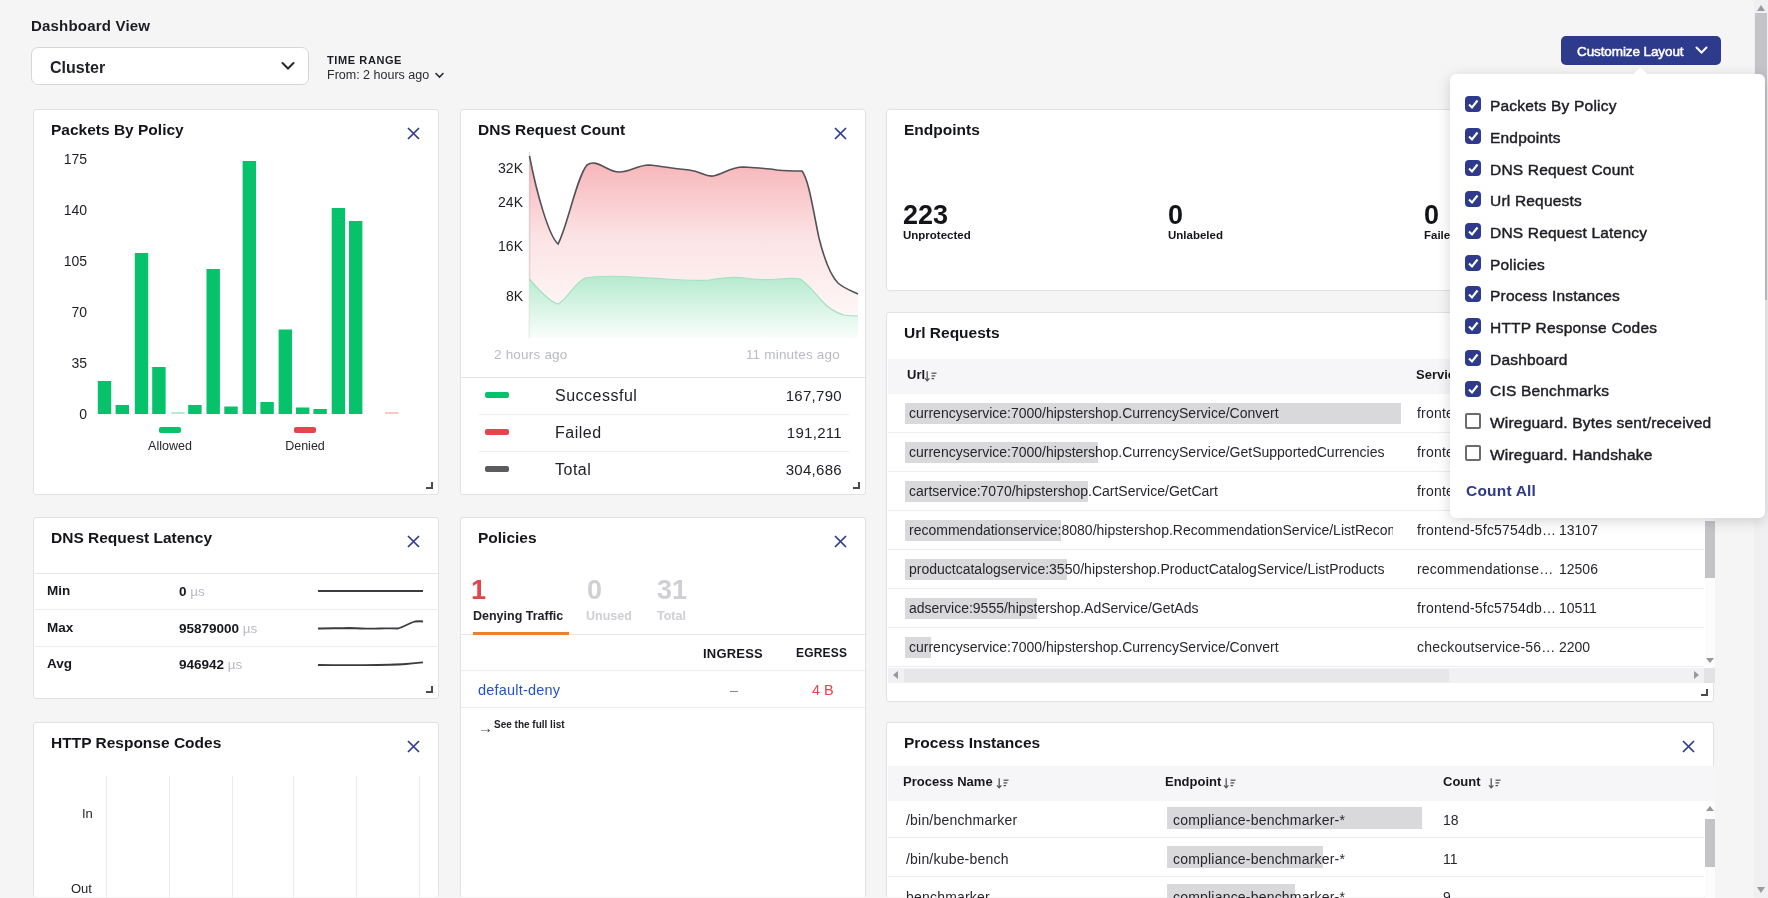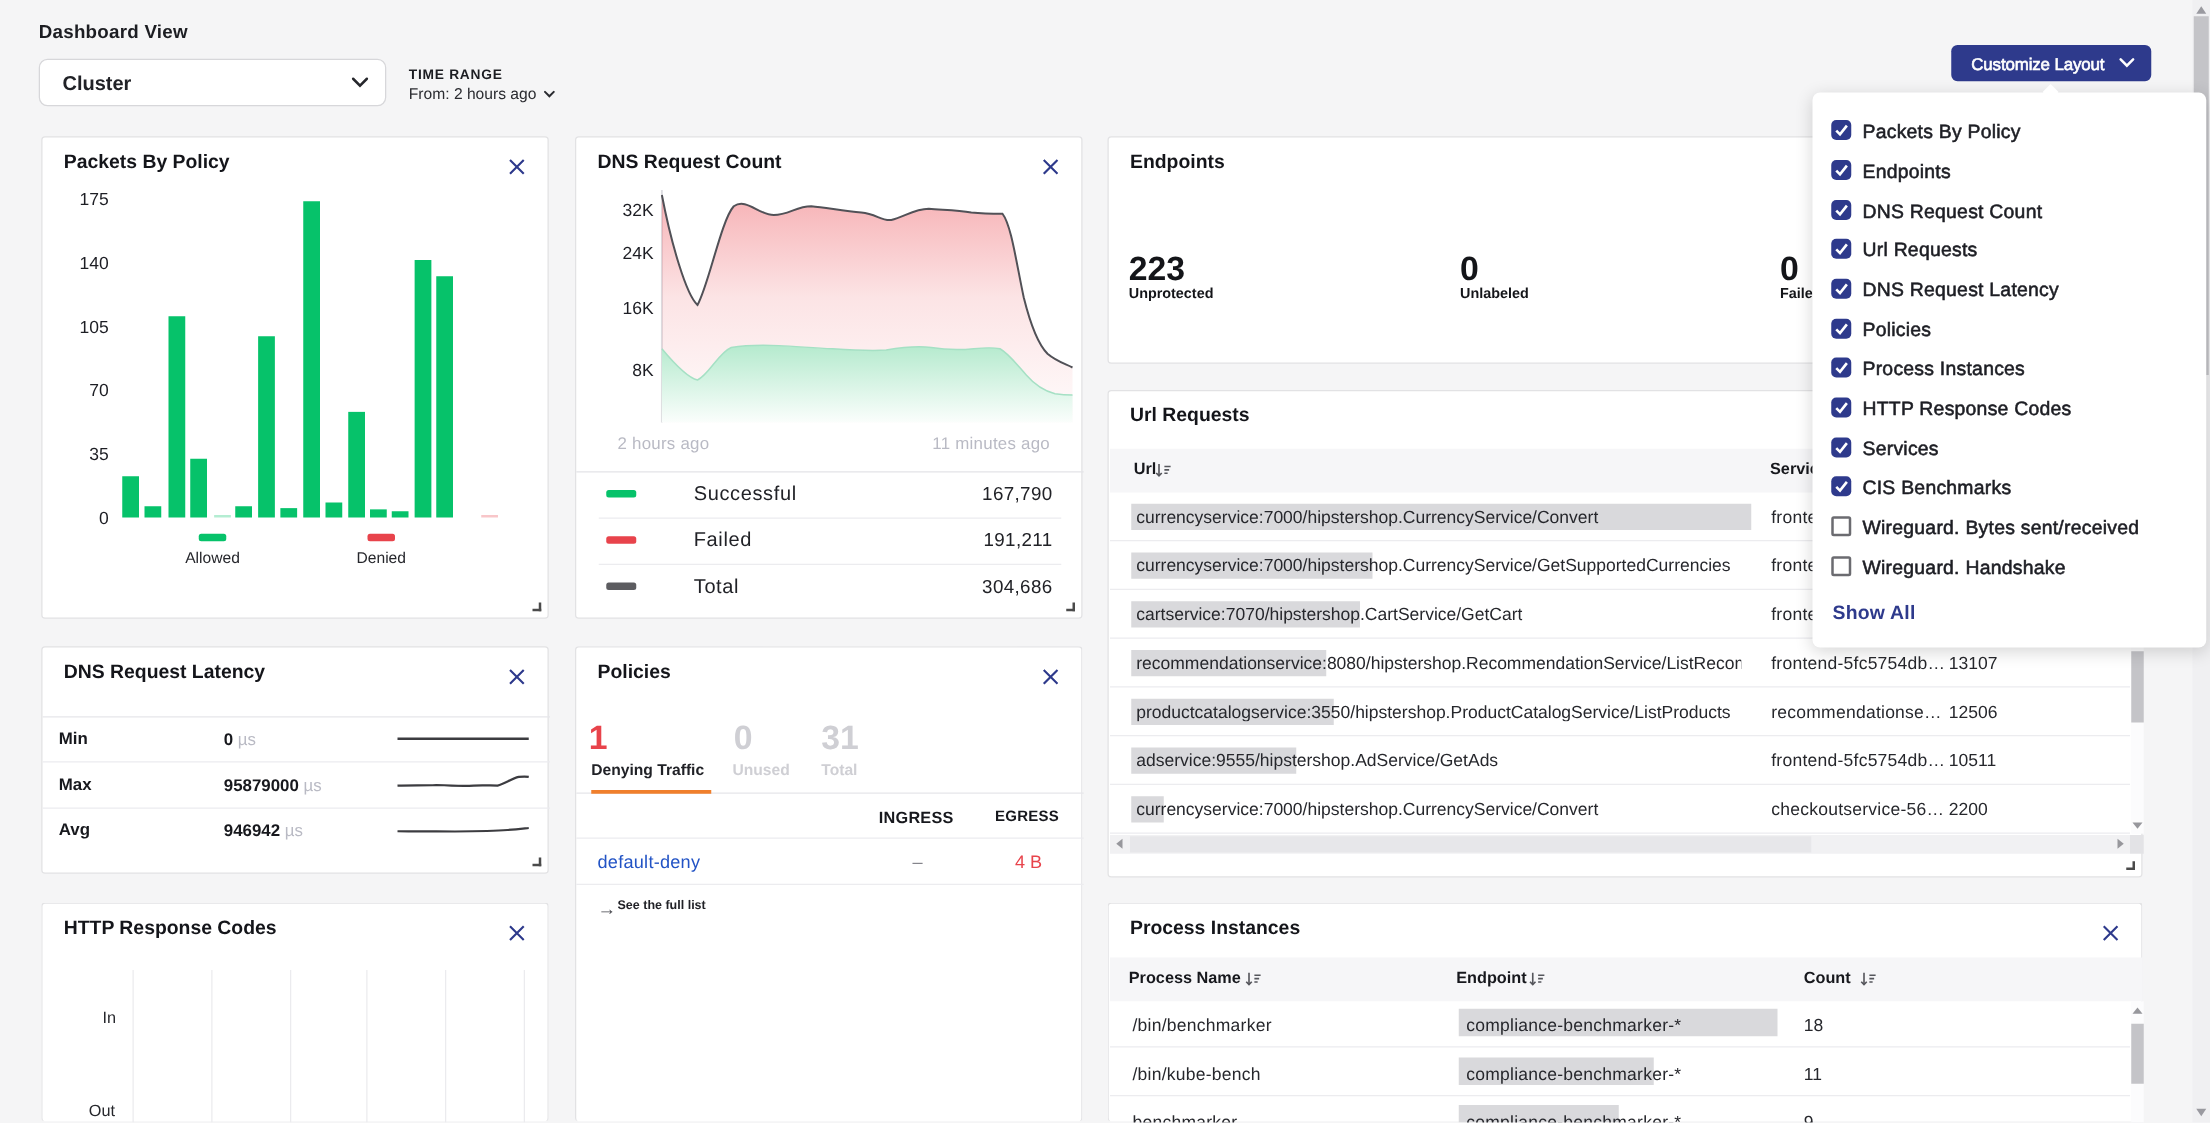--- a/index.html
+++ b/index.html
@@ -394,36 +394,36 @@
   <div class="prow" style="top:245px">
       <span class="cbc"><svg width="12" height="11" viewBox="0 0 12 11">
           <path d="M2 5.5l3 3L10.5 1.5" stroke="#fff" stroke-width="2.1" fill="none"></path>
         </svg></span>
       <span class="plb">HTTP Response Codes</span>
     </div>
   <div class="prow" style="top:277px">
       <span class="cbc"><svg width="12" height="11" viewBox="0 0 12 11">
           <path d="M2 5.5l3 3L10.5 1.5" stroke="#fff" stroke-width="2.1" fill="none"></path>
         </svg></span>
-      <span class="plb">Services</span>
+      <span class="plb">Dashboard</span>
     </div>
   <div class="prow" style="top:308px">
       <span class="cbc"><svg width="12" height="11" viewBox="0 0 12 11">
           <path d="M2 5.5l3 3L10.5 1.5" stroke="#fff" stroke-width="2.1" fill="none"></path>
         </svg></span>
       <span class="plb">CIS Benchmarks</span>
     </div>
   <div class="prow" style="top:340px">
       <span class="cbu"></span>
       <span class="plb">Wireguard. Bytes sent/received</span>
     </div>
   <div class="prow" style="top:372px">
       <span class="cbu"></span>
       <span class="plb">Wireguard. Handshake</span>
     </div>
-  <div class="abs b nav" style="left:16px;top:408px;font-size:15.5px;letter-spacing:.2px">Show All</div>
+  <div class="abs b nav" style="left:16px;top:408px;font-size:15.5px;letter-spacing:.2px">Count All</div>
 </div>
 
 <div class="abs" style="left:1754px;top:0;width:14px;height:898px;background:#f0f0f2;z-index:5">
   <div class="abs" style="left:3px;top:5px;width:0;height:0;border-left:4px solid transparent;border-right:4px solid transparent;border-bottom:6px solid #9a9aa0"></div>
   <div class="abs" style="left:1px;top:13px;width:12px;height:287px;background:#c4c4c8"></div>
   <div class="abs" style="left:3px;bottom:5px;width:0;height:0;border-left:4px solid transparent;border-right:4px solid transparent;border-top:6px solid #9a9aa0"></div>
 </div>
 
 </body></html>

